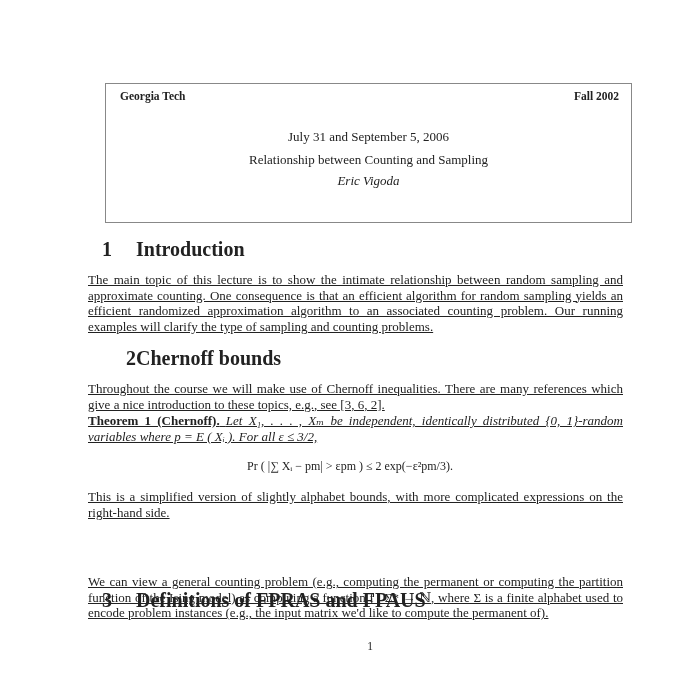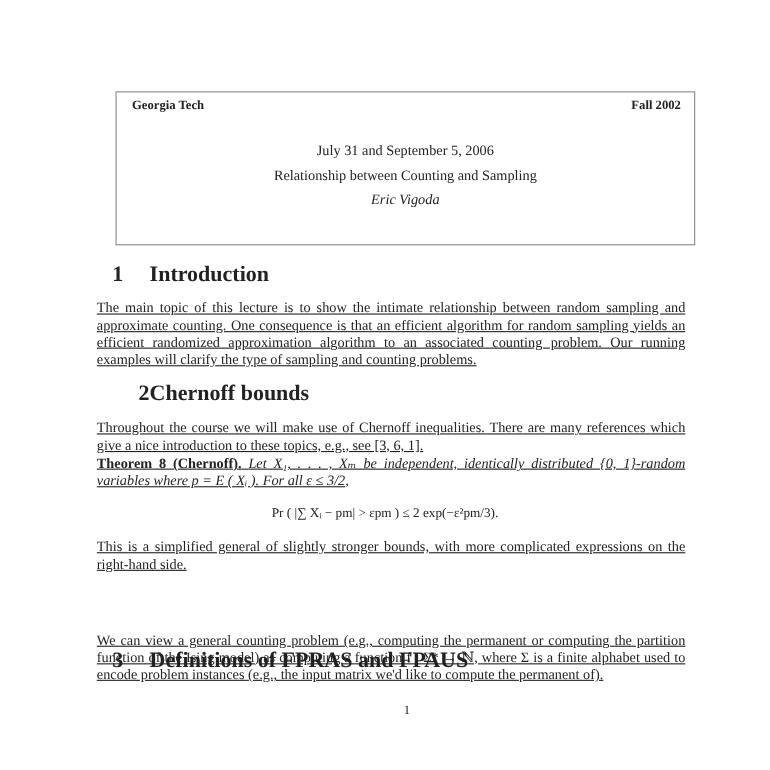--- a/index.html
+++ b/index.html
@@ -37,26 +37,26 @@
 </div>
 
 <div class="section-heading" style="top:238px;">
   <span class="num">1</span><span>Introduction</span>
 </div>
 <div class="para" style="top:272px;">The main topic of this lecture is to show the intimate relationship between random sampling and approximate counting. One consequence is that an efficient algorithm for random sampling yields an efficient randomized approximation algorithm to an associated counting problem. Our running examples will clarify the type of sampling and counting problems.</div>
 
 <div class="section-heading" style="top:347px;text-align:right;">
   <span class="num">2</span><span>Chernoff bounds</span>
 </div>
-<div class="para" style="top:381px;">Throughout the course we will make use of Chernoff inequalities. There are many references which give a nice introduction to these topics, e.g., see [3, 6, 1].</div>
+<div class="para" style="top:381px;">Throughout the course we will make use of Chernoff inequalities. There are many references which give a nice introduction to these topics, e.g., see [3, 6, 2].</div>
 <div class="para" style="top:413px;">
-  <span class="theorem-head">Theorem 8 (Chernoff).</span>
+  <span class="theorem-head">Theorem 1 (Chernoff).</span>
   <span class="ital">Let X₁, . . . , Xₘ be independent, identically distributed {0, 1}-random variables where p = E ( Xᵢ ). For all ε ≤ 3/2,</span>
 </div>
 <div class="equation" style="top:459px;">Pr ( |∑ Xᵢ − pm| &gt; εpm ) ≤ 2 exp(−ε²pm/3).</div>
-<div class="para" style="top:489px;">This is a simplified general of slightly stronger bounds, with more complicated expressions on the right-hand side.</div>
+<div class="para" style="top:489px;">This is a simplified version of slightly alphabet bounds, with more complicated expressions on the right-hand side.</div>
 
 <div class="section-heading" style="top:541px;margin-top:48px;">
   <span class="num">3</span><span>Definitions of FPRAS and FPAUS</span>
 </div>
 <div class="para" style="top:574px;">We can view a general counting problem (e.g., computing the permanent or computing the partition function of the Ising model) as computing a function f : Σ* → ℕ, where Σ is a finite alphabet used to encode problem instances (e.g., the input matrix we'd like to compute the permanent of).</div>
 
 <div class="page-number">1</div>
 
 </body></html>

